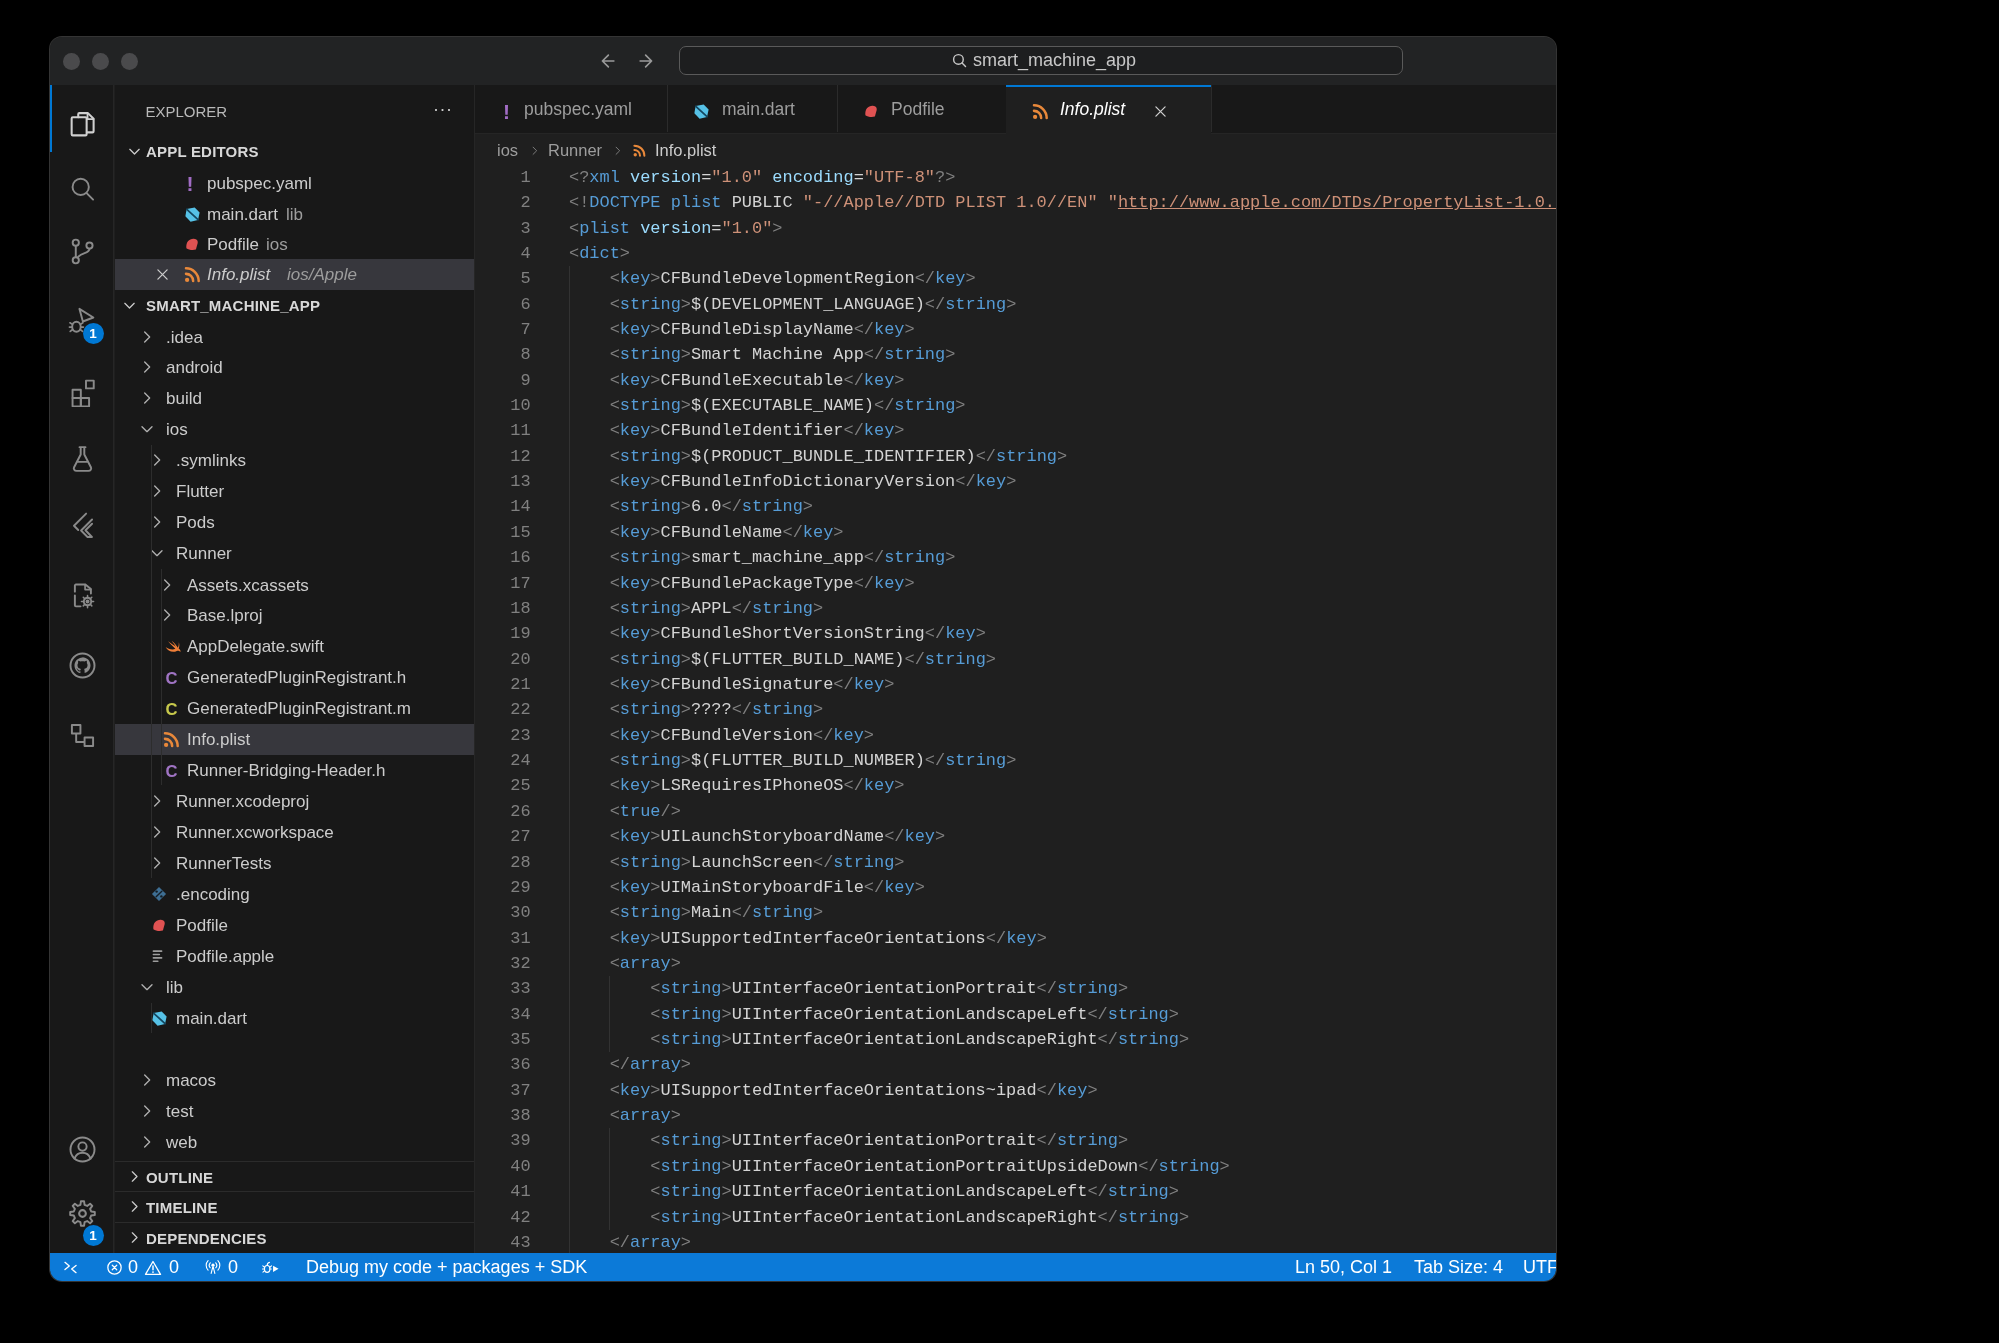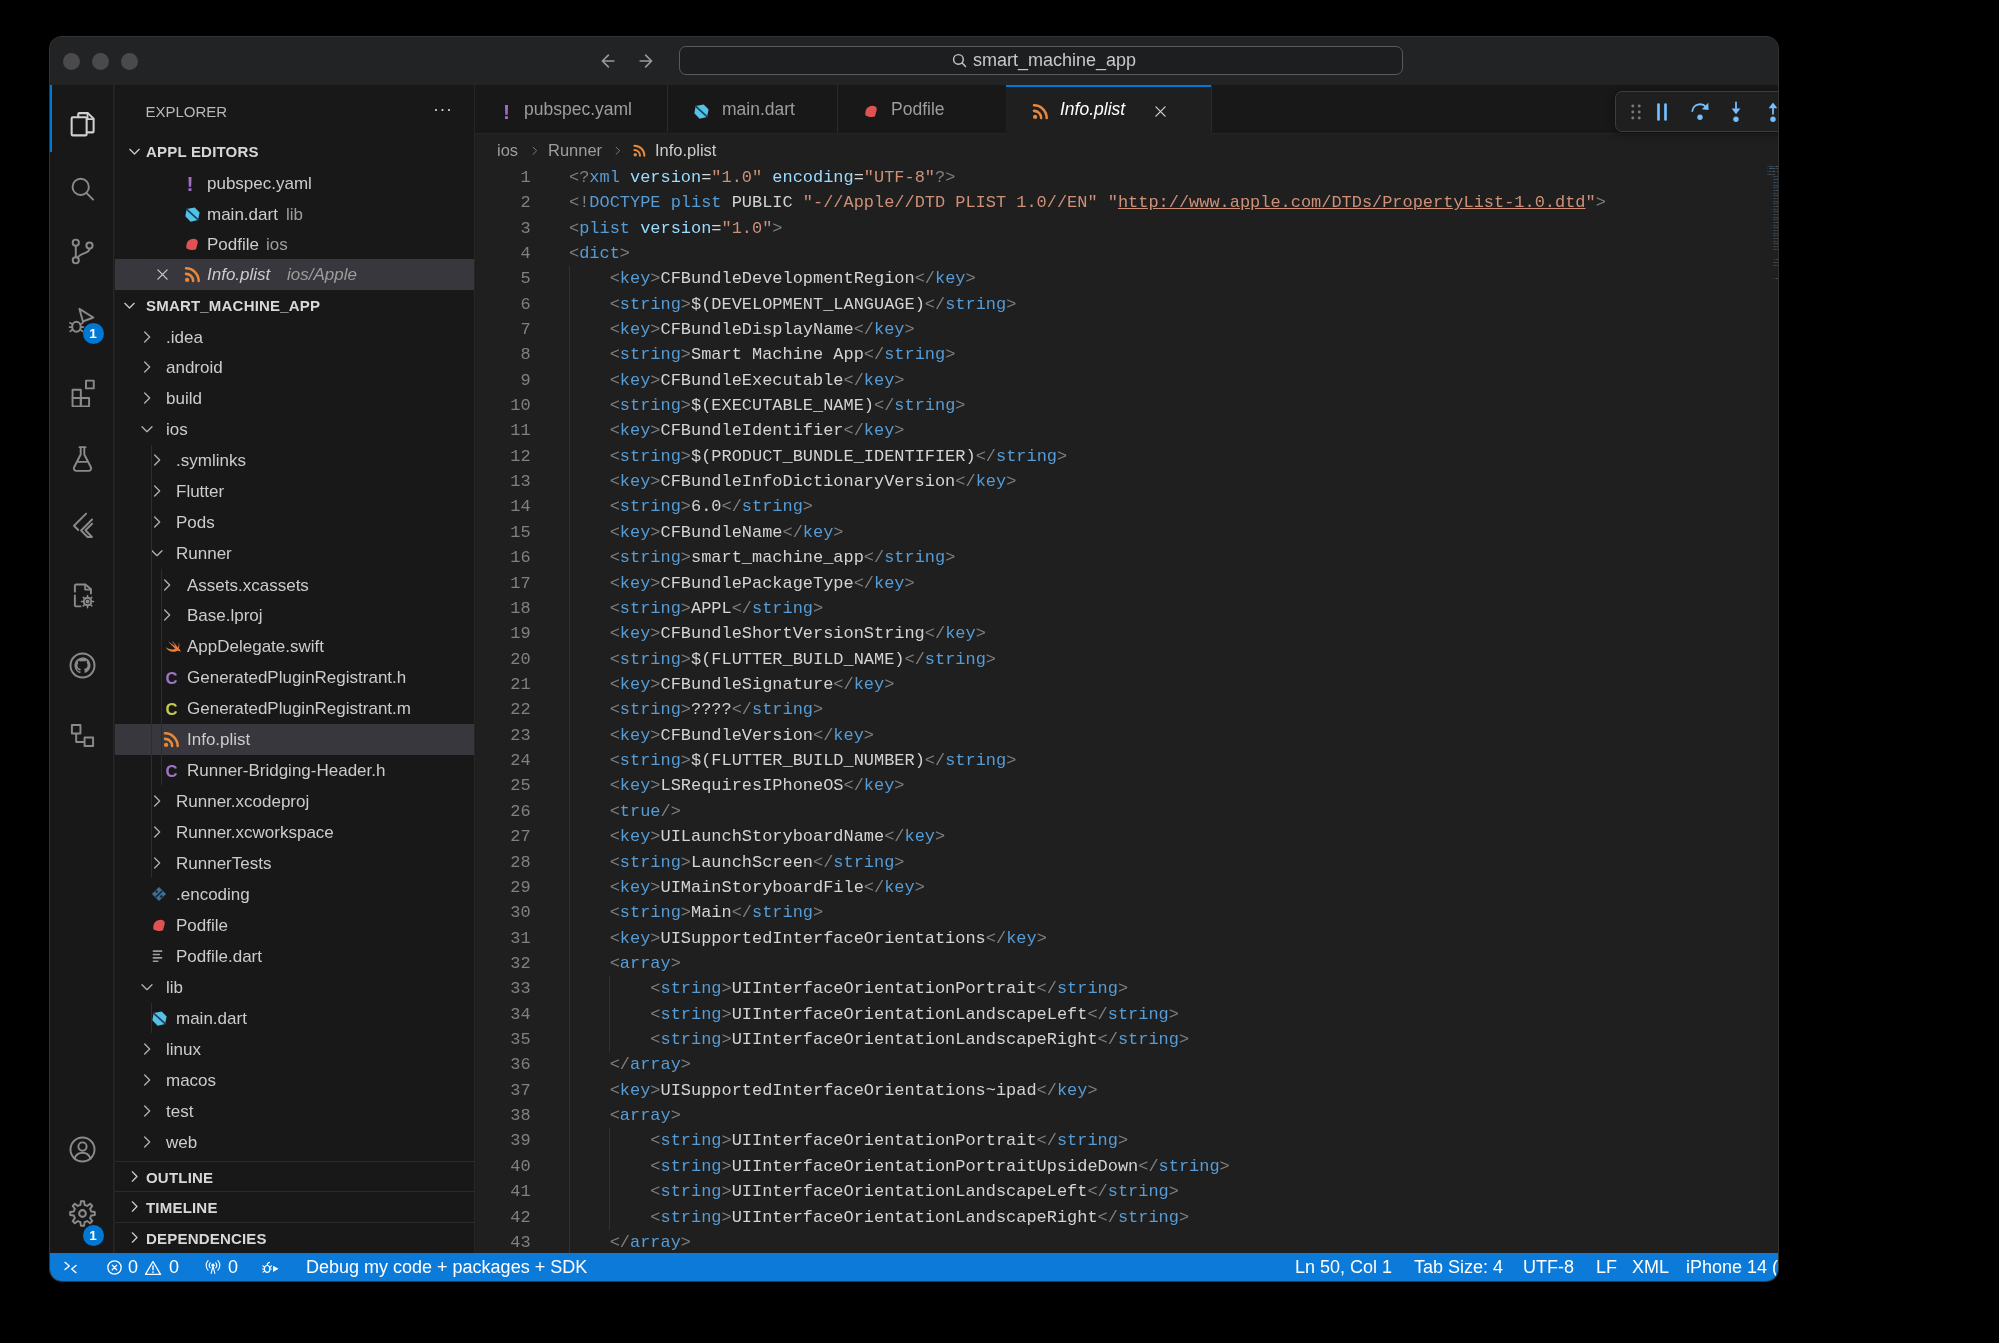--- a/index.html
+++ b/index.html
@@ -1,16 +1,16 @@
 <!DOCTYPE html>
 <html><head><meta charset="utf-8"><style>
 *{margin:0;padding:0}
 html,body{width:1999px;height:1343px;background:#000;overflow:hidden}
 body{font-family:"Liberation Sans",sans-serif;position:relative}
-#win{position:absolute;left:49.5px;top:36.5px;width:1728px;height:1244.5px;background:#1f1f1f;border-radius:12px;overflow:hidden;box-shadow:0 0 0 1px rgba(130,130,130,.4)}
+#win{position:absolute;left:49.5px;top:36.5px;width:1506px;height:1244.5px;background:#1f1f1f;border-radius:12px;overflow:hidden;box-shadow:0 0 0 1px rgba(130,130,130,.4)}
 #sidebar{position:absolute;left:65.5px;top:48.5px;width:359px;height:1168px;background:#181818;border-right:1px solid #262626}
 #codearea{position:absolute;left:425.5px;top:124px;width:1476.5px;height:1092.5px;background:#1f1f1f;overflow:hidden}
 #statusbar{position:absolute;left:0;top:1216.5px;width:1902px;height:28px}
 .row{position:absolute;left:0;width:359px;height:31px}
 .sel{position:absolute;left:0;width:359px;height:31px;background:#37373d}
 .lb{position:absolute;top:0;height:31px;line-height:31.5px;font-size:17px;color:#cccccc;white-space:pre}
 .lb.dim{color:#9d9d9d} .it{font-style:italic}
 .lb.bold{font-weight:bold;font-size:15px;letter-spacing:.2px;color:#d8d8d8}
 .tabtx{position:absolute;top:0;height:48px;line-height:49.5px;font-size:17.5px;color:#9d9d9d;white-space:pre}
 .tabtx.it{font-style:italic}
@@ -286,40 +286,34 @@
       <div class="row" style="top:824.5px">
         <svg style="position:absolute;left:34.5px;top:6.0px" width="19" height="19" viewBox="0 0 24 24" fill="none" stroke-linecap="round" stroke-linejoin="round">
           <path d="M4.3 16.6 C3.2 8.8 8 4.3 13.7 4.6 C17.8 4.9 19.2 7.6 18.4 10.7 L16.3 18.4 C12 19.7 6.9 18.7 4.3 16.6 Z" fill="#e05252"></path>
         </svg>
         <span class="lb" style="left:61.0px">Podfile</span>
       </div>
       <div class="row" style="top:855.5px">
         <svg style="position:absolute;left:35.0px;top:6.5px" width="18" height="18" viewBox="0 0 24 24" fill="none" stroke-linecap="round" stroke-linejoin="round">
           <path d="M4.5 5.5 h11 M4.5 10 h8 M4.5 14.5 h11 M4.5 19 h6" stroke="#9d9d9d" stroke-width="2.1" fill="none"></path>
         </svg>
-        <span class="lb" style="left:61.0px">Podfile.dart</span>
+        <span class="lb" style="left:61.0px">Podfile.apple</span>
       </div>
       <div class="row" style="top:886.5px">
         <svg style="position:absolute;left:24.0px;top:7.5px" width="16" height="16" viewBox="0 0 24 24" fill="none" stroke-linecap="round" stroke-linejoin="round">
           <path d="M4.5 8.5 L12 16 L19.5 8.5" stroke="#b0b0b0" stroke-width="2.0" fill="none"></path>
         </svg>
         <span class="lb" style="left:51.0px">lib</span>
       </div>
       <div class="row" style="top:917.5px">
         <svg style="position:absolute;left:34.5px;top:6.0px" width="19" height="19" viewBox="0 0 24 24" fill="none" stroke-linecap="round" stroke-linejoin="round">
           <path d="M4.6 5.2 L14.8 3 L21 9.6 L19 18.8 L9.6 21 L3 14.2 Z" fill="#56c1e6"></path>
           <path d="M4.8 5.4 L19 18.6" stroke="#14465f" stroke-width="2.2" fill="none"></path>
         </svg>
         <span class="lb" style="left:61.0px">main.dart</span>
-      </div>
-      <div class="row" style="top:948.5px">
-        <svg style="position:absolute;left:24.0px;top:7.5px" width="16" height="16" viewBox="0 0 24 24" fill="none" stroke-linecap="round" stroke-linejoin="round">
-          <path d="M8.5 4.5 L16 12 L8.5 19.5" stroke="#b0b0b0" stroke-width="2.0" fill="none"></path>
-        </svg>
-        <span class="lb" style="left:51.0px">linux</span>
       </div>
       <div class="row" style="top:979.5px">
         <svg style="position:absolute;left:24.0px;top:7.5px" width="16" height="16" viewBox="0 0 24 24" fill="none" stroke-linecap="round" stroke-linejoin="round">
           <path d="M8.5 4.5 L16 12 L8.5 19.5" stroke="#b0b0b0" stroke-width="2.0" fill="none"></path>
         </svg>
         <span class="lb" style="left:51.0px">macos</span>
       </div>
       <div class="row" style="top:1010.5px">
         <svg style="position:absolute;left:24.0px;top:7.5px" width="16" height="16" viewBox="0 0 24 24" fill="none" stroke-linecap="round" stroke-linejoin="round">
           <path d="M8.5 4.5 L16 12 L8.5 19.5" stroke="#b0b0b0" stroke-width="2.0" fill="none"></path>

